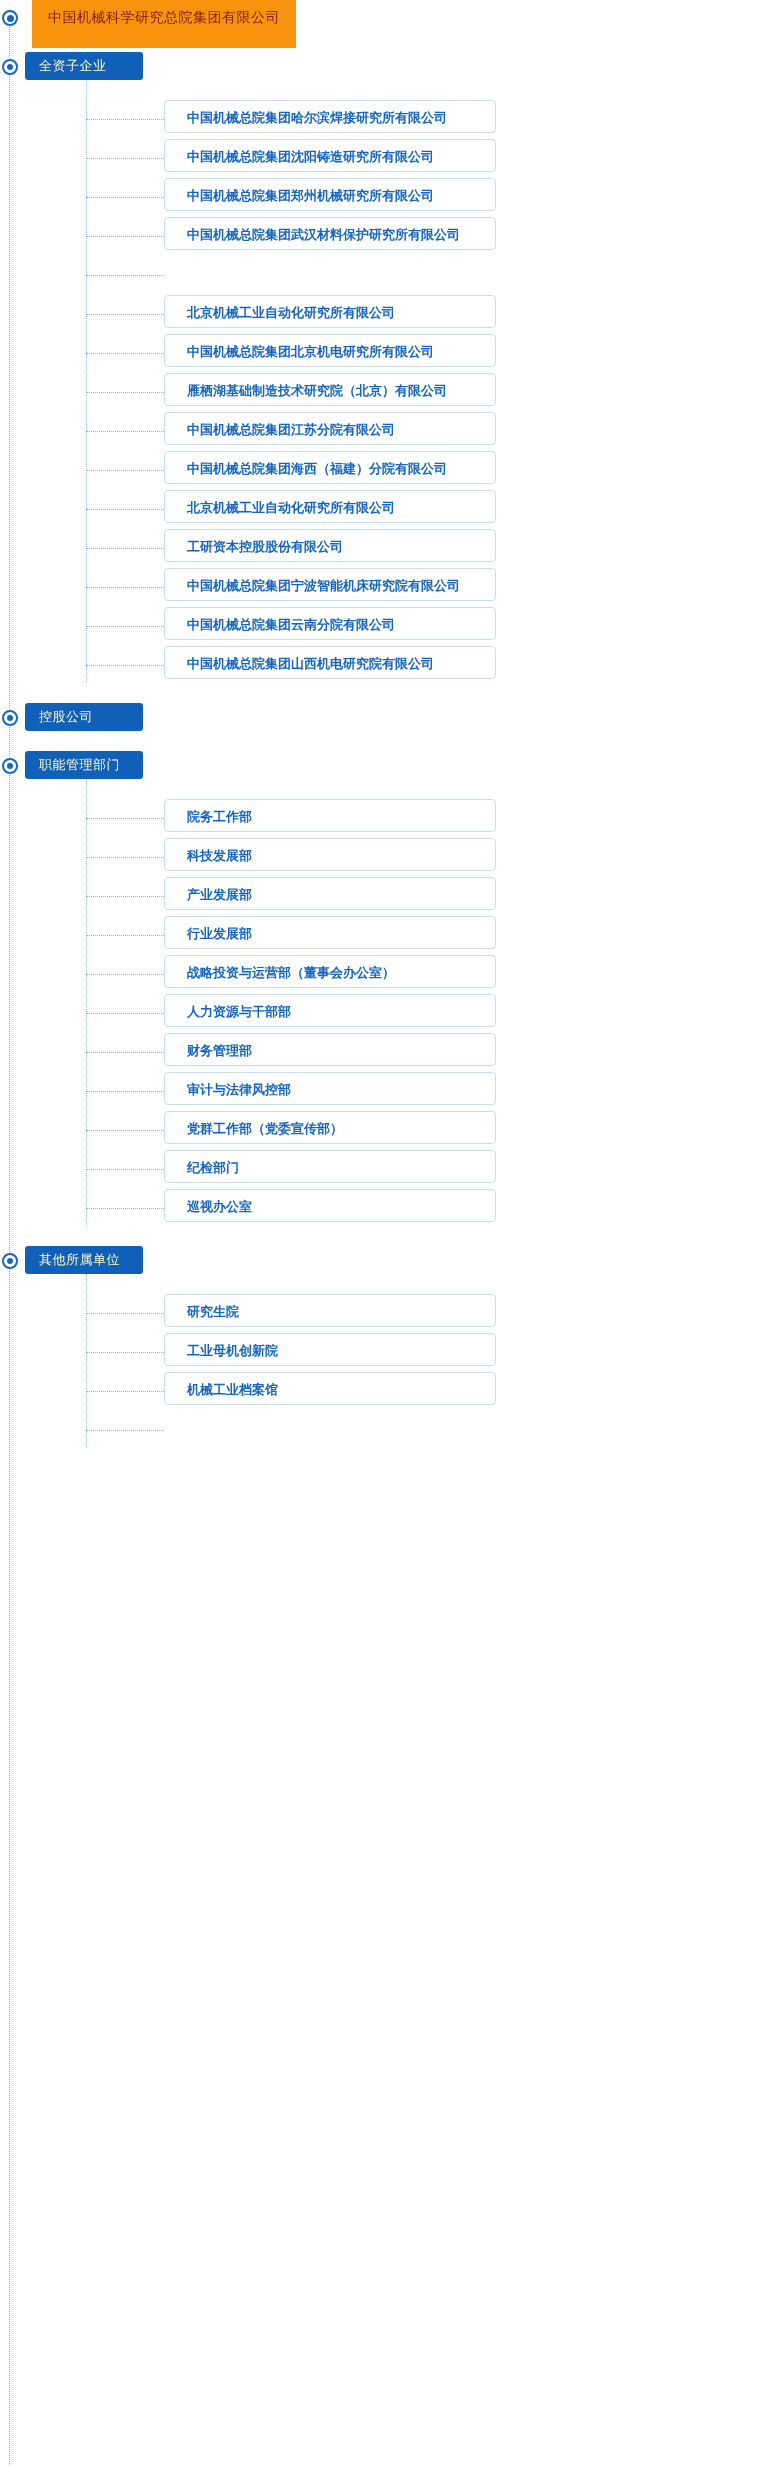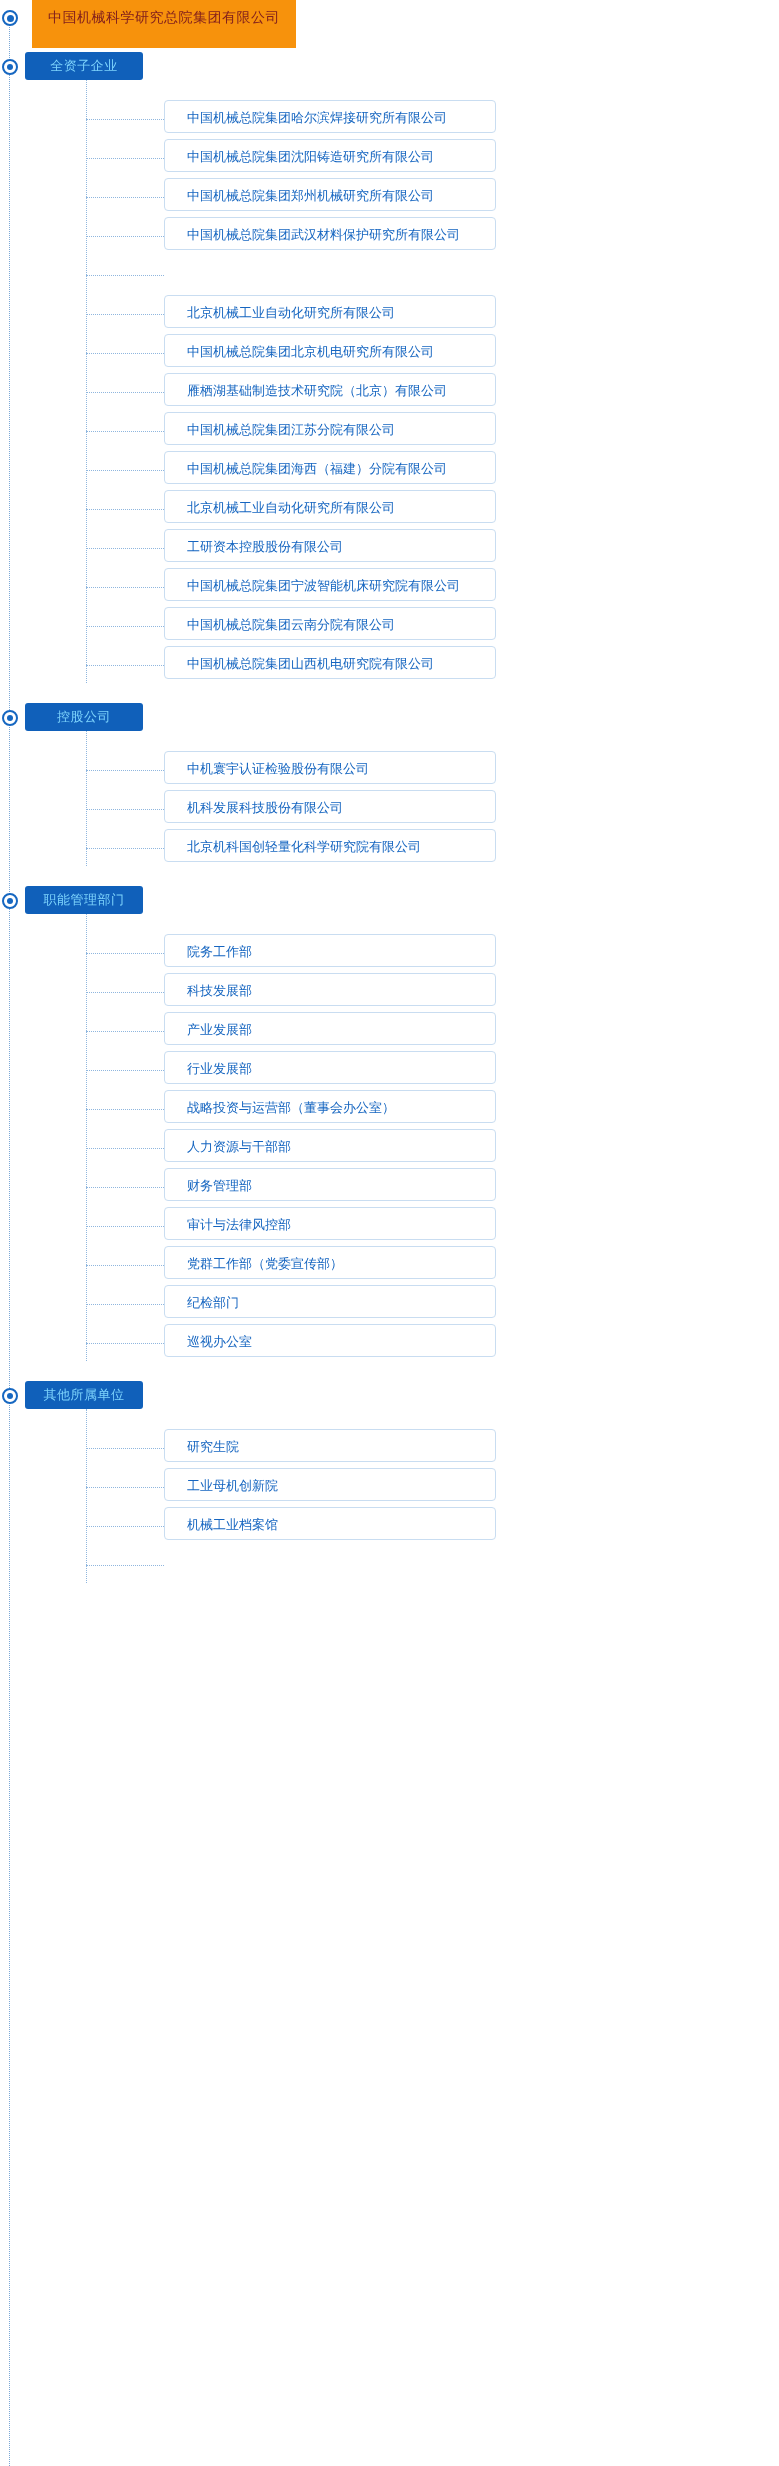--- a/index.html
+++ b/index.html
@@ -108,24 +108,24 @@
   }
   .section-label {
     position: absolute;
     left: 25px;
     top: 0;
     min-width: 90px;
     height: 28px;
     line-height: 28px;
     padding: 0 14px;
     background: #1060ba;
-    color: #7dd3fc;
+    color: #fef9c3;
     font-size: 13px;
     border-radius: 3px;
-    text-align: center;
+    text-align: left;
     white-space: nowrap;
     letter-spacing: 0.5px;
   }
 
   
   .items {
     position: relative;
     padding-left: 86px;   
     padding-bottom: 18px;
   }
@@ -173,20 +173,21 @@
     padding: 0 0 0 22px;
     box-sizing: border-box;
     white-space: nowrap;
     overflow: hidden;
     text-overflow: ellipsis;
   }
 
   .items-inner {
     position: relative;
     margin-right: 283px; 
+    font-weight: bold;
   }
 </style>
 </head>
 <body>
 
 <div id="org-root">
 
   <div class="spine"></div>
 
   <div class="root-row">
@@ -293,43 +294,20 @@
               </div>
             </div>
           </div>
         </div>
       </div>
       <div class="section">
         <div class="section-head">
           <span class="section-marker"></span>
           <div class="section-label">控股公司</div>
         </div>
-        <div class="items">
-          <div class="branch"></div>
-          <div class="items-inner">
-            <div class="item">
-              <div class="item-row">
-                <span class="item-connector"></span>
-                <div class="item-box">中机寰宇认证检验股份有限公司</div>
-              </div>
-            </div>
-            <div class="item">
-              <div class="item-row">
-                <span class="item-connector"></span>
-                <div class="item-box">机科发展科技股份有限公司</div>
-              </div>
-            </div>
-            <div class="item">
-              <div class="item-row">
-                <span class="item-connector"></span>
-                <div class="item-box">北京机科国创轻量化科学研究院有限公司</div>
-              </div>
-            </div>
-          </div>
-        </div>
       </div>
       <div class="section">
         <div class="section-head">
           <span class="section-marker"></span>
           <div class="section-label">职能管理部门</div>
         </div>
         <div class="items">
           <div class="branch"></div>
           <div class="items-inner">
             <div class="item">

